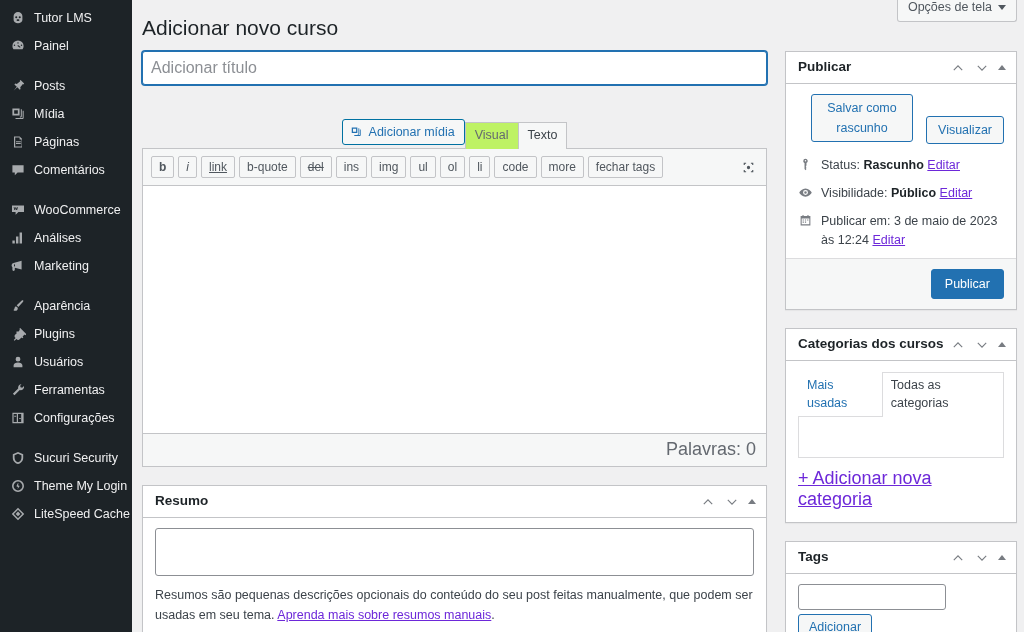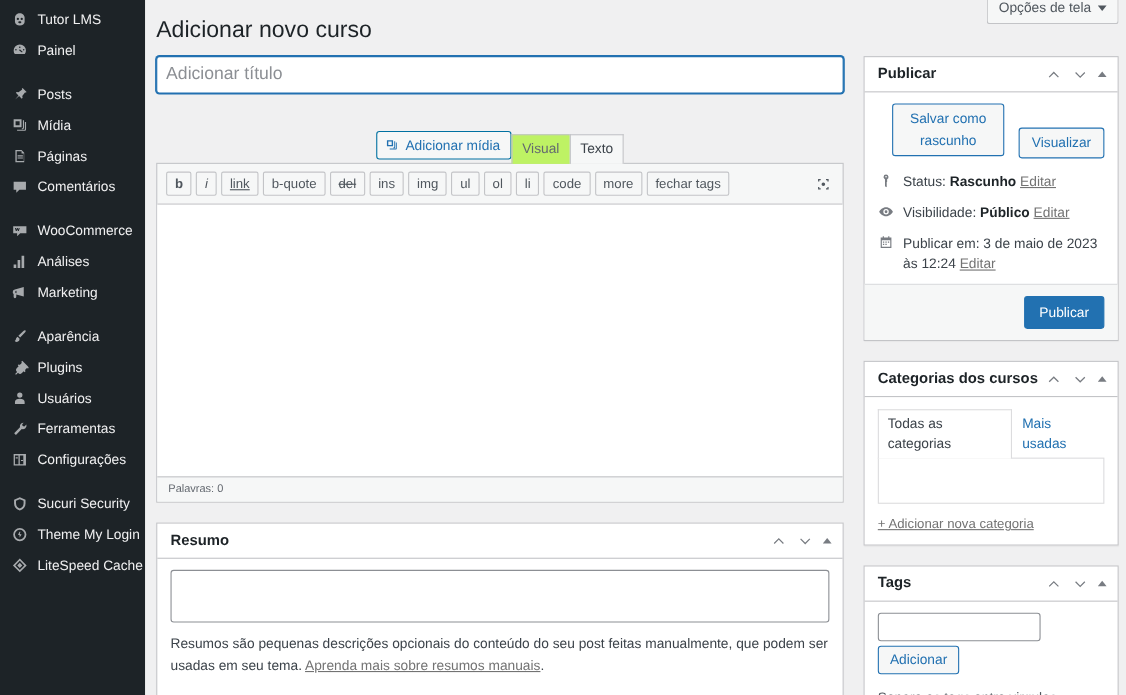--- a/index.html
+++ b/index.html
@@ -205,22 +205,23 @@
     padding: 8px 10px;
     font-family: "Liberation Mono", monospace;
     font-size: 13px;
     color: #2c3338;
     display: block;
   }
   .ed-status {
     border-top: 1px solid #c3c4c7;
     background: #f6f7f7;
     padding: 5px 10px 6px;
-    font-size: 10px;
+    font-size: 18px;
     color: #646970;
+    text-align: right;
   }
 
   
   .postbox {
     background: #fff;
     border: 1px solid #c3c4c7;
     box-shadow: 0 1px 1px rgba(0,0,0,.04);
     margin-bottom: 18px;
   }
   .pb-header {
@@ -280,21 +281,21 @@
     line-height: 1.5;
   }
   .pub-row .pico {
     flex: 0 0 16px;
     width: 16px; height: 16px;
     color: #787c82;
     margin-top: 1px;
   }
   .pub-row .pico svg { width: 15px; height: 15px; fill: currentColor; display: block; }
   .pub-row b { font-weight: 600; color: #1d2327; }
-  a.lnk { color: #737373; text-decoration: underline; cursor: pointer; }
+  a.lnk { color: #6d28d9; text-decoration: underline; cursor: pointer; }
   .pub-footer {
     border-top: 1px solid #dcdcde;
     background: #f6f7f7;
     padding: 10px 12px;
     display: flex; justify-content: flex-end;
     margin: 0 -12px -12px;
   }
   .btn-primary {
     background: #2271b1;
     border: 1px solid #2271b1;
@@ -323,21 +324,21 @@
     color: #3c434a;
     background: #fff;
     border-color: #dcdcde;
   }
   .cat-list {
     border: 1px solid #dcdcde;
     background: #fff;
     height: 42px;
     margin-bottom: 10px;
   }
-  .add-cat-link { font-size: 12px; margin-top: 48px; }
+  .add-cat-link { font-size: 18px; margin-top: 48px; }
 
   
   .tag-input {
     width: 148px;
     height: 26px;
     border: 1px solid #8c8f94;
     border-radius: 3px;
     padding: 2px 6px;
     font-size: 13px;
     background: #fff;
@@ -728,22 +729,22 @@
               <span class="hbtn">
                   <svg viewBox="0 0 20 20">
                     <polyline points="4,7 10,13 16,7"></polyline>
                   </svg>
                 </span>
               <span class="tri-up"></span>
             </span>
           </div>
           <div class="pb-body">
             <div class="cat-tabs">
+              <div class="cat-tab">Mais usadas</div>
               <div class="cat-tab active">Todas as categorias</div>
-              <div class="cat-tab">Mais usadas</div>
             </div>
             <div class="cat-list"></div>
             <a class="lnk add-cat-link">+ Adicionar nova categoria</a>
           </div>
         </div>
 
         <div class="postbox">
           <div class="pb-header">
             <span class="pb-title">Tags</span>
             <span class="pb-handles">

